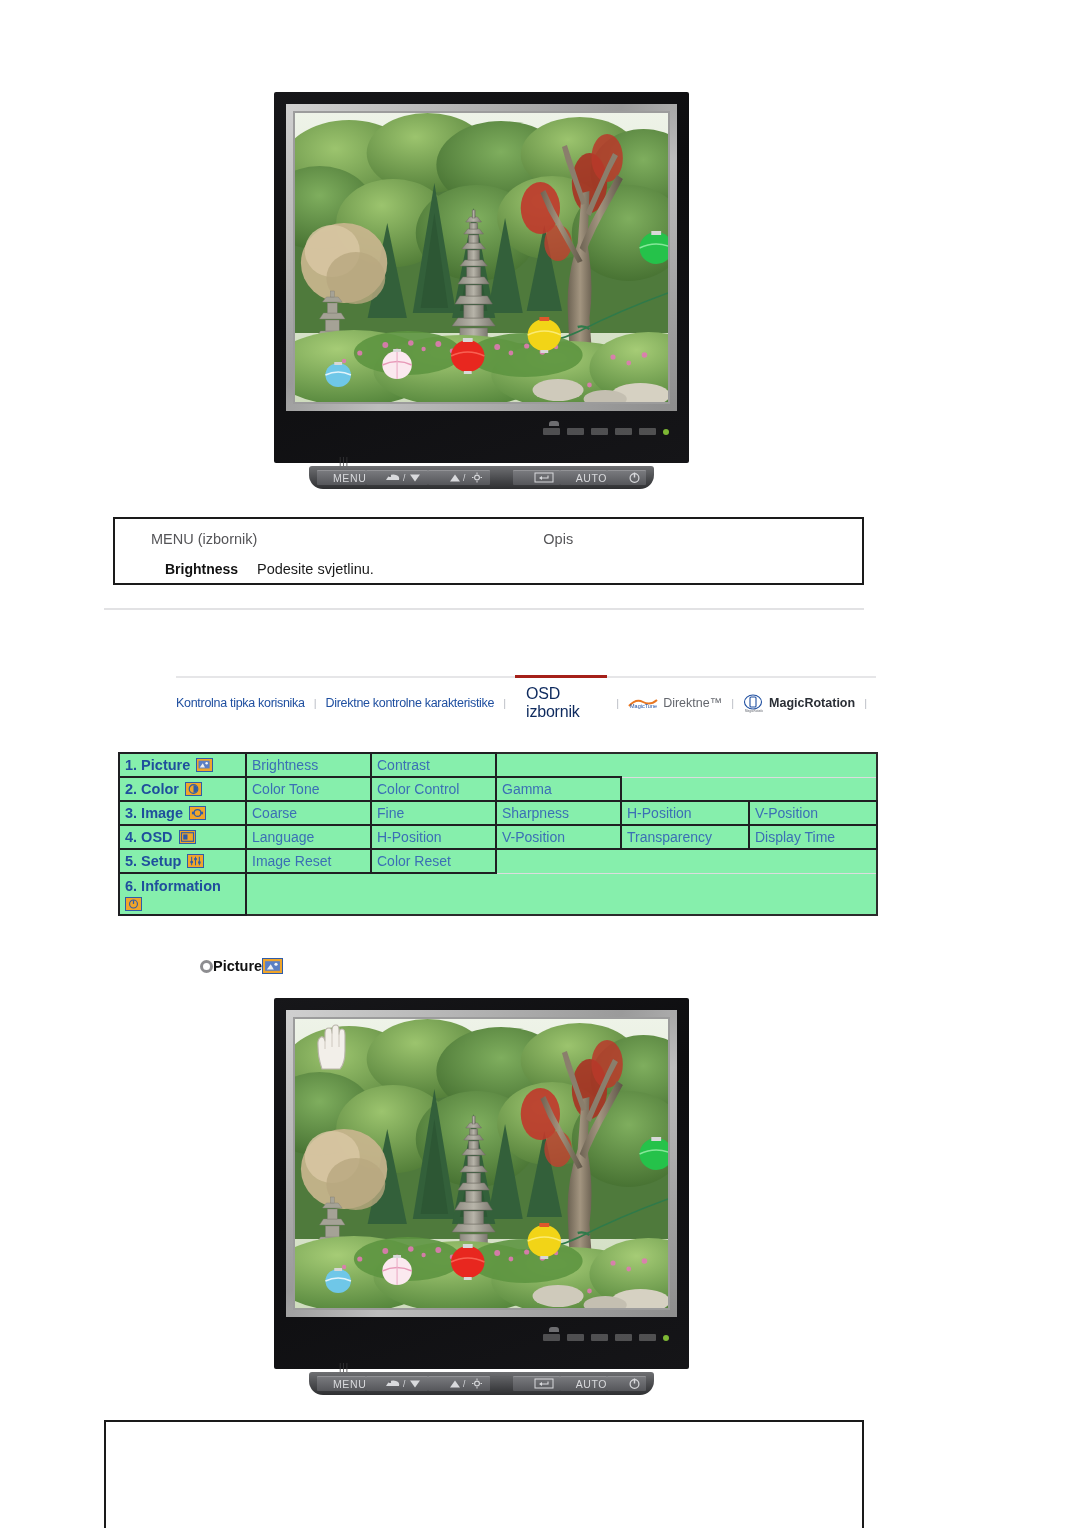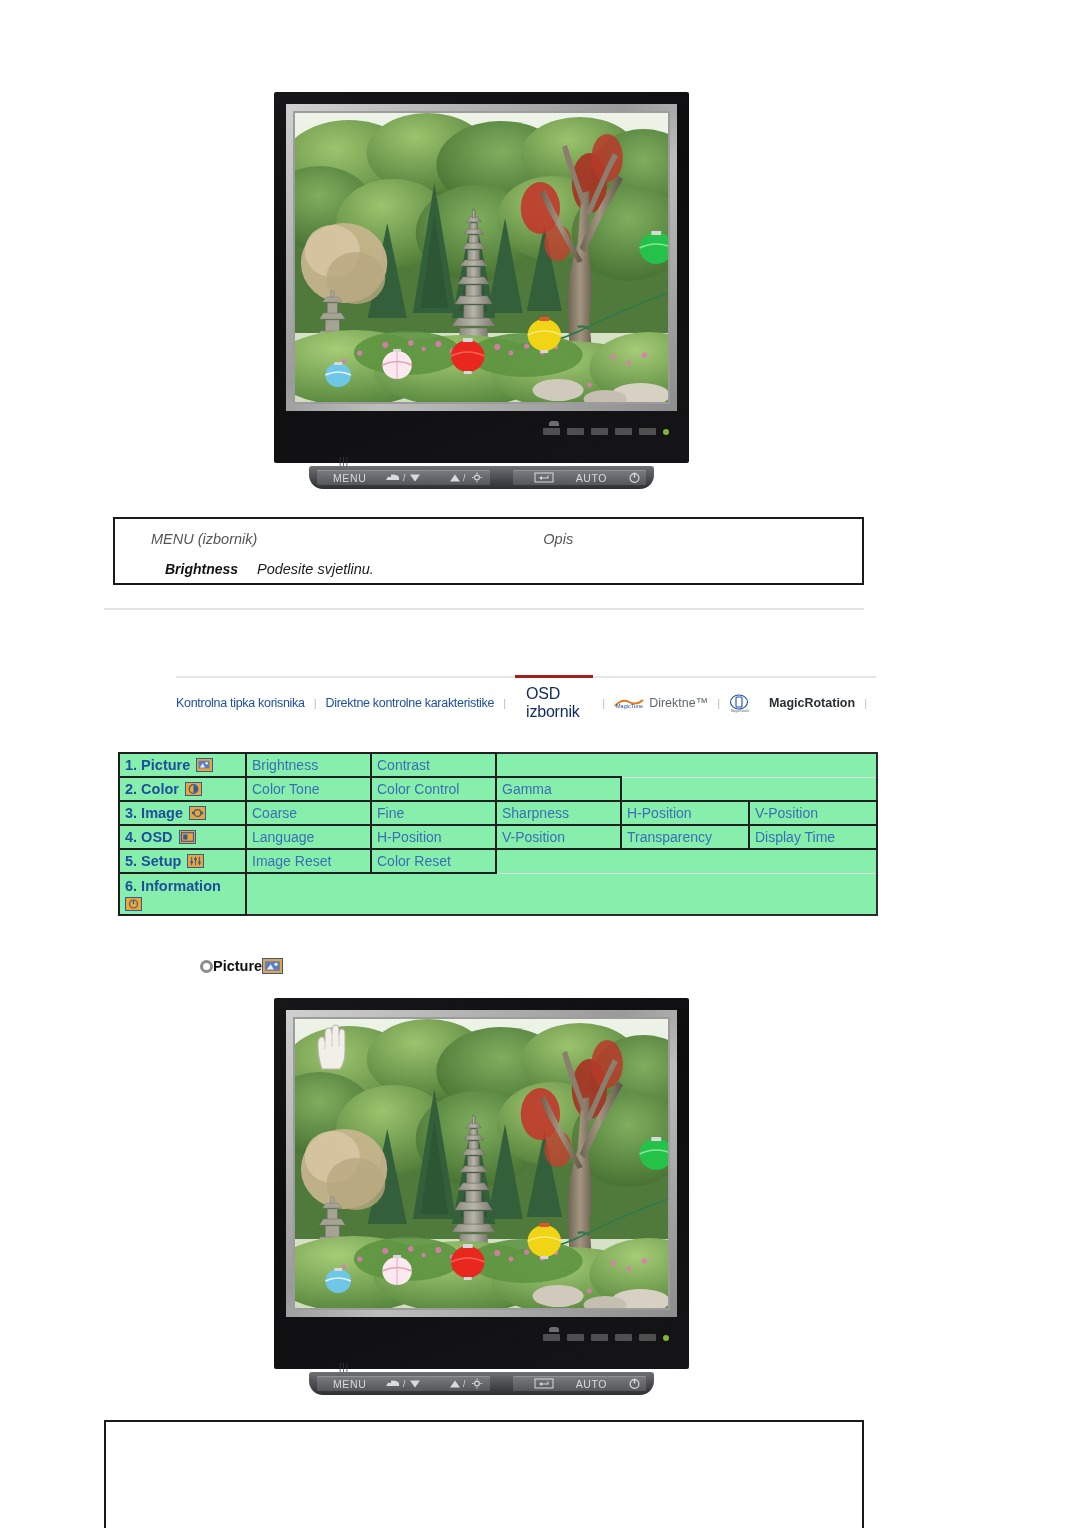--- a/index.html
+++ b/index.html
@@ -135,21 +135,20 @@
   
   .desc-table {
     position: absolute;
     border: 2px solid #1a1a1a;
     background: #fff;
     box-sizing: border-box;
   }
   .desc-row {
     display: flex;
     align-items: flex-end;
-    font-style: italic;
   }
   .desc-head {
     padding: 12px 0 10px 36px;
     font-size: 14.5px;
     color: #555558;
     font-family: "Liberation Sans", sans-serif;
   }
   .desc-head-2 {
     padding: 12px 0 10px 0;
     font-size: 14.5px;
@@ -220,21 +219,21 @@
     display: flex;
     align-items: center;
     gap: 5px;
   }
   .tab-dark {
     color: #2b2f36;
     font-size: 12.5px;
     font-weight: bold;
     display: flex;
     align-items: center;
-    gap: 20px;
+    gap: 6px;
   }
   .mt-logo {
     width: 30px; height: 13px;
     display: block;
   }
   .mr-logo {
     width: 20px; height: 20px;
     display: block;
   }
 

